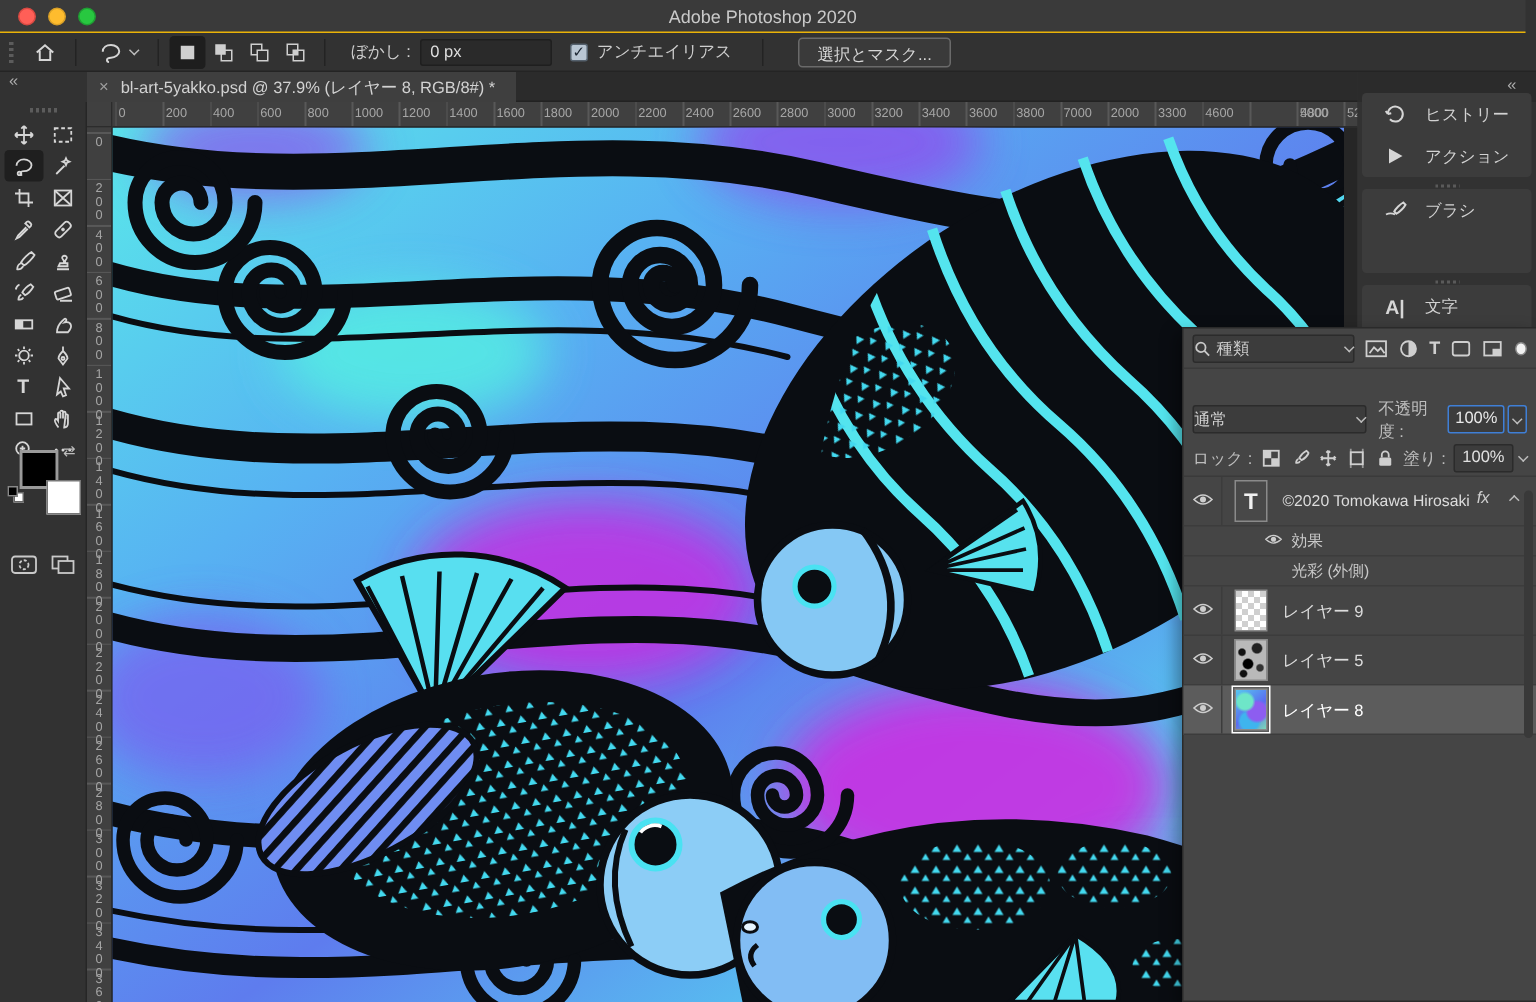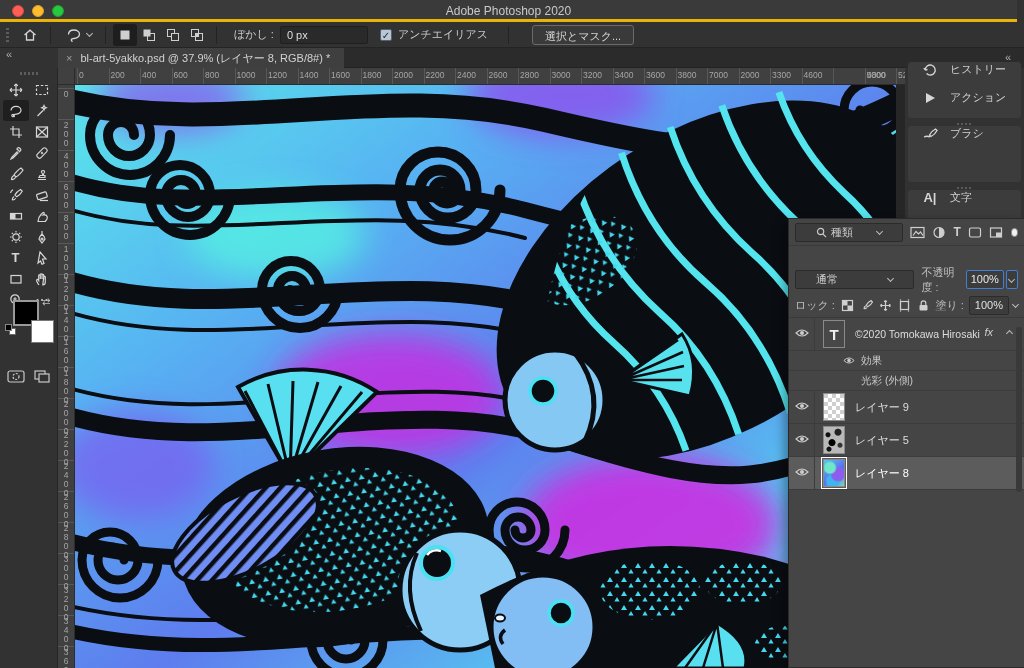--- a/index.html
+++ b/index.html
@@ -1,20 +1,20 @@
 <!DOCTYPE html>
 <html><head>
 <meta charset="utf-8">
 <style>
   html,body{margin:0;padding:0;background:#222;}
   *{box-sizing:border-box;}
   .win{position:relative;width:1024px;height:668px;background:#323232;overflow:hidden;
        font-family:"Liberation Sans","DejaVu Sans",sans-serif;color:#d8d8d8;font-size:11px;}
   
-  .titlebar{position:absolute;left:0;top:0;width:1017px;height:22px;background:#3a3a3a;border-bottom:3px solid #eab308;}
+  .titlebar{position:absolute;left:0;top:0;width:1017px;height:22px;background:#3a3a3a;border-bottom:1px solid #eab308;}
   .tl{position:absolute;top:5px;width:12px;height:12px;border-radius:50%;}
   .tl.r{left:12px;background:#ff5f57;border:1px solid #d94942;}
   .tl.y{left:32px;background:#febc2e;border:1px solid #d9a027;}
   .tl.g{left:52px;background:#28c840;border:1px solid #1f9e33;}
   .title-text{position:absolute;left:0;right:0;top:4px;text-align:center;color:#c9c9c9;font-size:12px;}
   
   .options{position:absolute;left:0;top:22px;width:1024px;height:26px;background:#323232;border-bottom:1px solid #242424;display:flex;align-items:center;}
   .grip{width:3px;height:14px;margin:0 8px 0 6px;background:repeating-linear-gradient(180deg,#5c5c5c 0 2px,transparent 2px 4px);}
   .ob-ic{display:flex;align-items:center;justify-content:center;width:26px;height:22px;}
   .ob-sep{width:1px;height:18px;background:#232323;margin:0 7px;}
@@ -59,34 +59,34 @@
   .mini .a{position:absolute;left:4px;top:4px;width:7px;height:7px;background:#fff;border:1px solid #666;}
   .mini .b{position:absolute;left:0;top:0;width:7px;height:7px;background:#000;border:1px solid #888;}
   .mask-row{position:absolute;left:0;top:300px;width:58px;display:flex;justify-content:space-evenly;}
   .mask-row svg{stroke:#c9c9c9;fill:none;stroke-width:1.2;}
   
   .canvas{position:absolute;left:75px;top:85px;width:821px;height:583px;background:#0a0d12;}
   .paste{position:absolute;left:896px;top:85px;width:9px;height:583px;background:#262626;}
   
   .dock{position:absolute;left:905px;top:68px;width:119px;height:600px;background:#323232;}
   .dock-group{position:absolute;left:3px;width:113px;background:#3c3c3c;border-radius:3px;}
-  .dock-item{height:28px;display:flex;align-items:flex-start;padding-left:10px;color:#d2d2d2;font-size:11px;}
+  .dock-item{height:28px;display:flex;align-items:center;padding-left:10px;color:#d2d2d2;font-size:11px;}
   .dock-item .di{width:24px;display:flex;justify-content:center;margin-right:8px;}
   .dock-item svg{stroke:#d6d6d6;fill:none;stroke-width:1.3;}
   .dock-gap{position:absolute;left:0;width:119px;height:8px;display:flex;align-items:center;justify-content:center;}
   .dock-gap i{width:16px;height:2px;background:repeating-linear-gradient(90deg,#5a5a5a 0 2px,transparent 2px 4px);}
   
   .lp{position:absolute;left:788px;top:218px;width:236px;height:450px;background:#454545;border:1px solid #2a2a2a;border-right:none;z-index:5;box-shadow:-4px 4px 10px rgba(0,0,0,.35);}
   .lp-tabs{height:24px;background:#383838;display:flex;align-items:stretch;position:relative;}
   .lp-tab{padding:5px 10px 0;font-size:11px;color:#999;}
   .lp-tab.active{background:#4a4a4a;color:#e2e2e2;}
   .lp-tabs .right{position:absolute;right:6px;top:4px;color:#c6c6c6;font-size:12px;display:flex;gap:6px;align-items:center;}
   .lp-row{display:flex;align-items:center;padding:0 6px;position:relative;}
   .lp-filter{height:27px;border-bottom:1px solid #3a3a3a;}
-  .sel-box{height:19px;background:#3c3c3c;border:1px solid #2b2b2b;border-radius:2px;display:flex;align-items:center;padding:0 20px;color:#cfcfcf;}
+  .sel-box{height:19px;background:#3c3c3c;border:1px solid #2b2b2b;border-radius:2px;display:flex;align-items:center;padding:0 0;color:#cfcfcf;}
   .sel-box svg{stroke:#c9c9c9;fill:none;stroke-width:1.3;margin-right:4px;}
   .f-ic{margin-left:7px;display:flex;align-items:center;}
   .f-ic svg{stroke:#cfcfcf;fill:none;stroke-width:1.2;}
   .toggle{width:9px;height:9px;background:#f2f2f2;border-radius:50%;margin-left:8px;border:1px solid #888;}
   .lp-blend{height:27px;margin-top:20px;}
   .op-box{height:19px;border:1px solid #3f7fd6;border-radius:2px;background:#3c3c3c;color:#e8e8e8;padding:2px 4px;margin-left:5px;}
   .op-chev{height:19px;width:15px;border:1px solid #3f7fd6;border-radius:2px;margin-left:2px;display:flex;align-items:center;justify-content:center;background:#3c3c3c;}
   .fl-box{height:19px;border:1px solid #2b2b2b;border-radius:2px;background:#3c3c3c;color:#e0e0e0;padding:2px 5px;margin-left:5px;}
   .lp-lock{height:25px;border-bottom:1px solid #3a3a3a;}
   .lk{margin-left:6px;display:flex;align-items:center;}

